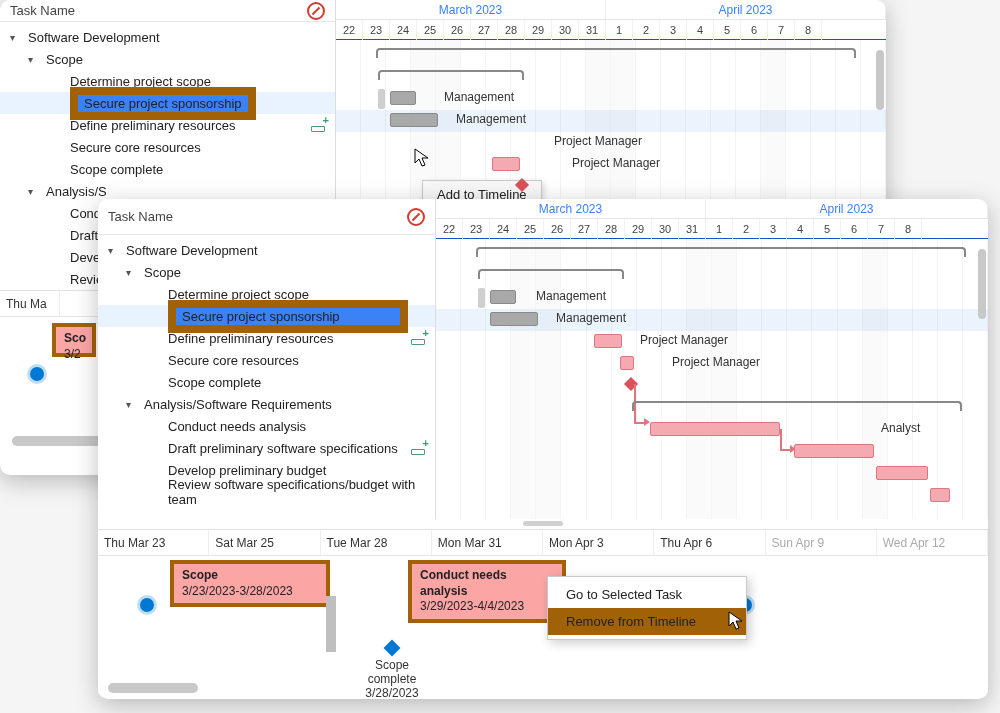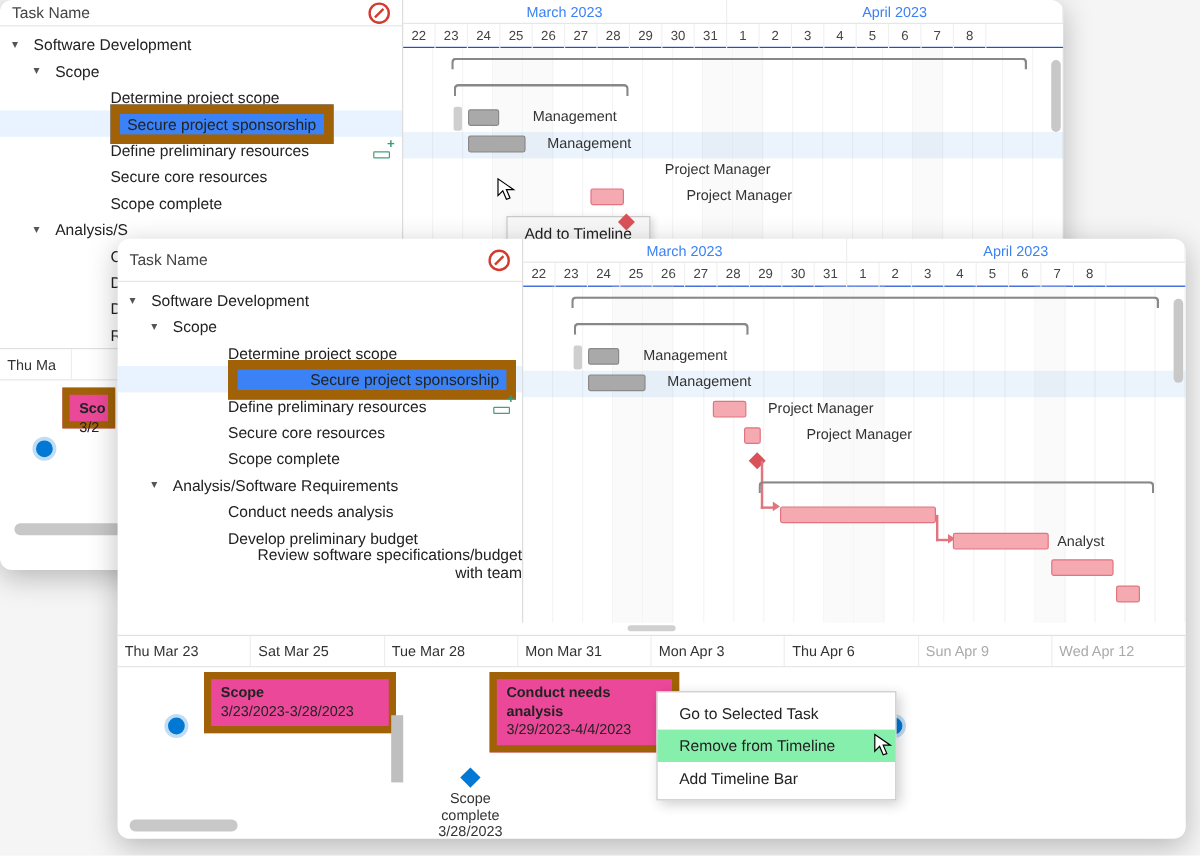--- a/index.html
+++ b/index.html
@@ -17,21 +17,21 @@
   .month-cell { text-align: center; font-size: 12px; color: #3b82f6; border-right: 1px solid #eee; line-height: 20px; }
   .day-row { height: 20px; display: flex; border-bottom: 1px solid #1d4ed8; align-items: center; }
   .day-cell { width: 27px; text-align: center; font-size: 11px; color: #444; border-right: 1px solid #f0f0f0; line-height: 20px; flex-shrink: 0; }
   .tree-body { flex: 1; padding-top: 4px; }
   .tree-row { height: 22px; display: flex; align-items: center; padding-left: 10px; position: relative; }
   .tree-row.sel { background: #e9f3ff; }
   .tree-row.sel .label-input { border: 8px solid #a16207; background: #3b82f6; }
   .label-input { padding: 1px 6px; min-width: 180px; }
   .chev { width: 12px; margin-right: 6px; color: #555; font-size: 10px; user-select: none; }
   .indent1 { padding-left: 28px; }
-  .indent3 { padding-left: 92px; text-align: right; }
+  .indent3 { padding-left: 70px; }
   .add-timeline-icon { position: absolute; right: 8px; width: 16px; height: 14px; }
   .add-timeline-icon::before { content:""; position:absolute; left:0; top:8px; width:12px; height:4px; border:1px solid #489d7a; border-radius:1px;}
   .add-timeline-icon::after { content:"+"; position:absolute; right:-2px; top:-4px; color:#3a9b74; font-size:11px; font-weight:bold;}
   .gantt-body { flex: 1; position: relative; }
   .gantt-grid { position: absolute; inset: 0; display: flex; }
   .gantt-grid .col { width: 27px; border-right: 1px solid #f4f4f4; }
   .gantt-grid .col.weekend { background: #fafafa; }
   .gantt-row { position: absolute; left: 0; right: 0; height: 22px; }
   .gantt-row.hl { background: rgba(0,120,212,0.08); }
   .bracket { position: absolute; height: 10px; border: 2px solid #888; border-bottom: none; border-radius: 4px 4px 0 0; }
@@ -44,29 +44,29 @@
   .tooltip { position: absolute; background: #f7f7f7; border: 1px solid #c9c9c9; padding: 6px 14px; font-size: 13px; box-shadow: 2px 2px 6px rgba(0,0,0,0.15);}
   .cursor { position: absolute; width: 16px; height: 20px; pointer-events:none; }
   .cursor svg { width:100%; height:100%; }
   .timeline-sep { height: 10px; background: #fff; position: relative; }
   .timeline-sep .grip { position:absolute; left:50%; top:2px; transform:translateX(-50%); width:40px; height:5px; border-radius:3px; background:#d0d0d0;}
   .timeline { height: 168px; background: #fff; position: relative; border-top: 1px solid #e0e0e0;}
   .tl-header { height: 26px; display:flex; border-bottom:1px solid #e6e6e6;}
   .tl-h-cell { flex:1; text-align:left; padding-left:6px; font-size:12px; color:#333; border-right:1px solid #eee; line-height:26px; white-space:nowrap; overflow:hidden;}
   .tl-h-cell.dim { color:#aaa;}
   .tl-body { position:relative; height: calc(100% - 26px);}
-  .tl-task { position:absolute; background:#ec4899; border:6px solid #a16207; padding:4px 8px; font-size:12px; line-height:1.3;}
+  .tl-task { position:absolute; background:#fca5a5; border:4px solid #a16207; padding:4px 8px; font-size:12px; line-height:1.3;}
   .tl-task .ttl { font-weight:600;}
   .tl-dot { position:absolute; width:14px; height:14px; border:3px solid #0078d4; border-radius:50%; background:#fff;}
   .tl-dot.fill { background:#0078d4; border-color:#0078d4; box-shadow: 0 0 0 3px rgba(0,120,212,0.25);}
   .tl-milestone { position:absolute; text-align:center; font-size:12px; color:#333;}
   .tl-milestone .dia { width:12px; height:12px; background:#0078d4; transform:rotate(45deg); margin:0 auto 4px;}
   .ctx-menu { position:absolute; background:#fff; border:1px solid #c9c9c9; box-shadow:3px 3px 10px rgba(0,0,0,0.2); padding:4px 0; min-width:200px;}
   .ctx-item { padding:6px 18px; font-size:13px; color:#222;}
-  .ctx-item.hover { background:#86efac;}
+  .ctx-item.hover { background:#a16207;}
   .hscroll { position:absolute; bottom:4px; left:10px; width:90px; height:10px; background:#c8c8c8; border-radius:5px;}
   .arrow-red { position:absolute; width:0;height:0;border-top:4px solid transparent;border-bottom:4px solid transparent;border-left:6px solid #e0747f;}
   .tribar { position:absolute; width:7px; height:20px; background:#cfcfcf; border-radius:2px;}
   .win-front .tree-col { width: 338px;}
   .truncate { white-space:nowrap; overflow:hidden; text-overflow:clip;}
 </style>
 </head>
 <body>
 
 <div class="window win-back">
@@ -240,20 +240,24 @@
             <span>Scope complete</span>
           </div>
         <div class="tree-row indent1">
             <span class="chev">▾</span>
             <span>Analysis/Software Requirements</span>
           </div>
         <div class="tree-row indent3">
             <span>Conduct needs analysis</span>
           </div>
         <div class="tree-row indent3">
+            <span>Draft preliminary software specifications</span>
+            <span class="add-timeline-icon"></span>
+          </div>
+        <div class="tree-row indent3">
             <span>Develop preliminary budget</span>
           </div>
         <div class="tree-row indent3">
             <span>Review software specifications/budget with team</span>
           </div>
       </div>
     </div>
     <div class="gantt-col">
       <div class="month-row">
         <div class="month-cell" style="width:270px">March 2023</div>
@@ -316,21 +320,21 @@
         <span class="bar-label" style="left:204px; top:94px;">Project Manager</span>
         <div class="bar pink" style="left:184px; top:117px; width:14px;"></div>
         <span class="bar-label" style="left:236px; top:116px;">Project Manager</span>
         <div class="diamond" style="left:190px; top:140px;"></div>
 
         <div style="position:absolute; left:198px; top:145px; width:2px; height:40px; background:#e0747f;"></div>
         <div style="position:absolute; left:198px; top:183px; width:12px; height:2px; background:#e0747f;"></div>
         <div class="arrow-red" style="left:208px; top:179px;"></div>
         <div class="bracket" style="left:196px; top:162px; width:330px; border-color:#888;"></div>
         <div class="bar pink" style="left:214px; top:183px; width:130px;"></div>
-        <span class="bar-label" style="left:445px; top:182px;margin-top:23px;">Analyst</span>
+        <span class="bar-label" style="left:445px; top:182px;">Analyst</span>
         <div style="position:absolute; left:344px; top:190px; width:2px; height:22px; background:#e0747f;"></div>
         <div style="position:absolute; left:344px; top:210px; width:12px; height:2px; background:#e0747f;"></div>
         <div class="arrow-red" style="left:354px; top:206px;"></div>
         <div class="bar pink" style="left:358px; top:205px; width:80px;"></div>
         <div class="bar pink" style="left:440px; top:227px; width:52px;"></div>
         <div class="bar pink" style="left:494px; top:249px; width:20px;"></div>
         <div class="scrollbar-v" style="top:10px; height:70px;"></div>
       </div>
     </div>
   </div>
@@ -362,21 +366,20 @@
       <div class="tl-dot fill" style="left:640px; top:42px;"></div>
       <div class="tl-milestone" style="left:254px; top:86px; width:80px;">
         <div class="dia"></div>
         <div>Scope complete</div>
         <div>3/28/2023</div>
       </div>
 
       <div class="ctx-menu" style="left:449px; top:20px;">
         <div class="ctx-item">Go to Selected Task</div>
         <div class="ctx-item hover">Remove from Timeline</div>
-        <div class="ctx-item">Add Timeline Bar</div>
       </div>
       <div class="cursor" style="left:630px; top:55px;"><svg viewBox="0 0 16 20">
             <path d="M1 1 L1 15 L5 11 L8 18 L11 17 L8 10 L14 10 Z" fill="#fff" stroke="#000" stroke-width="1"></path>
           </svg></div>
       <div class="hscroll"></div>
     </div>
   </div>
 </div>
 
 </body></html>

